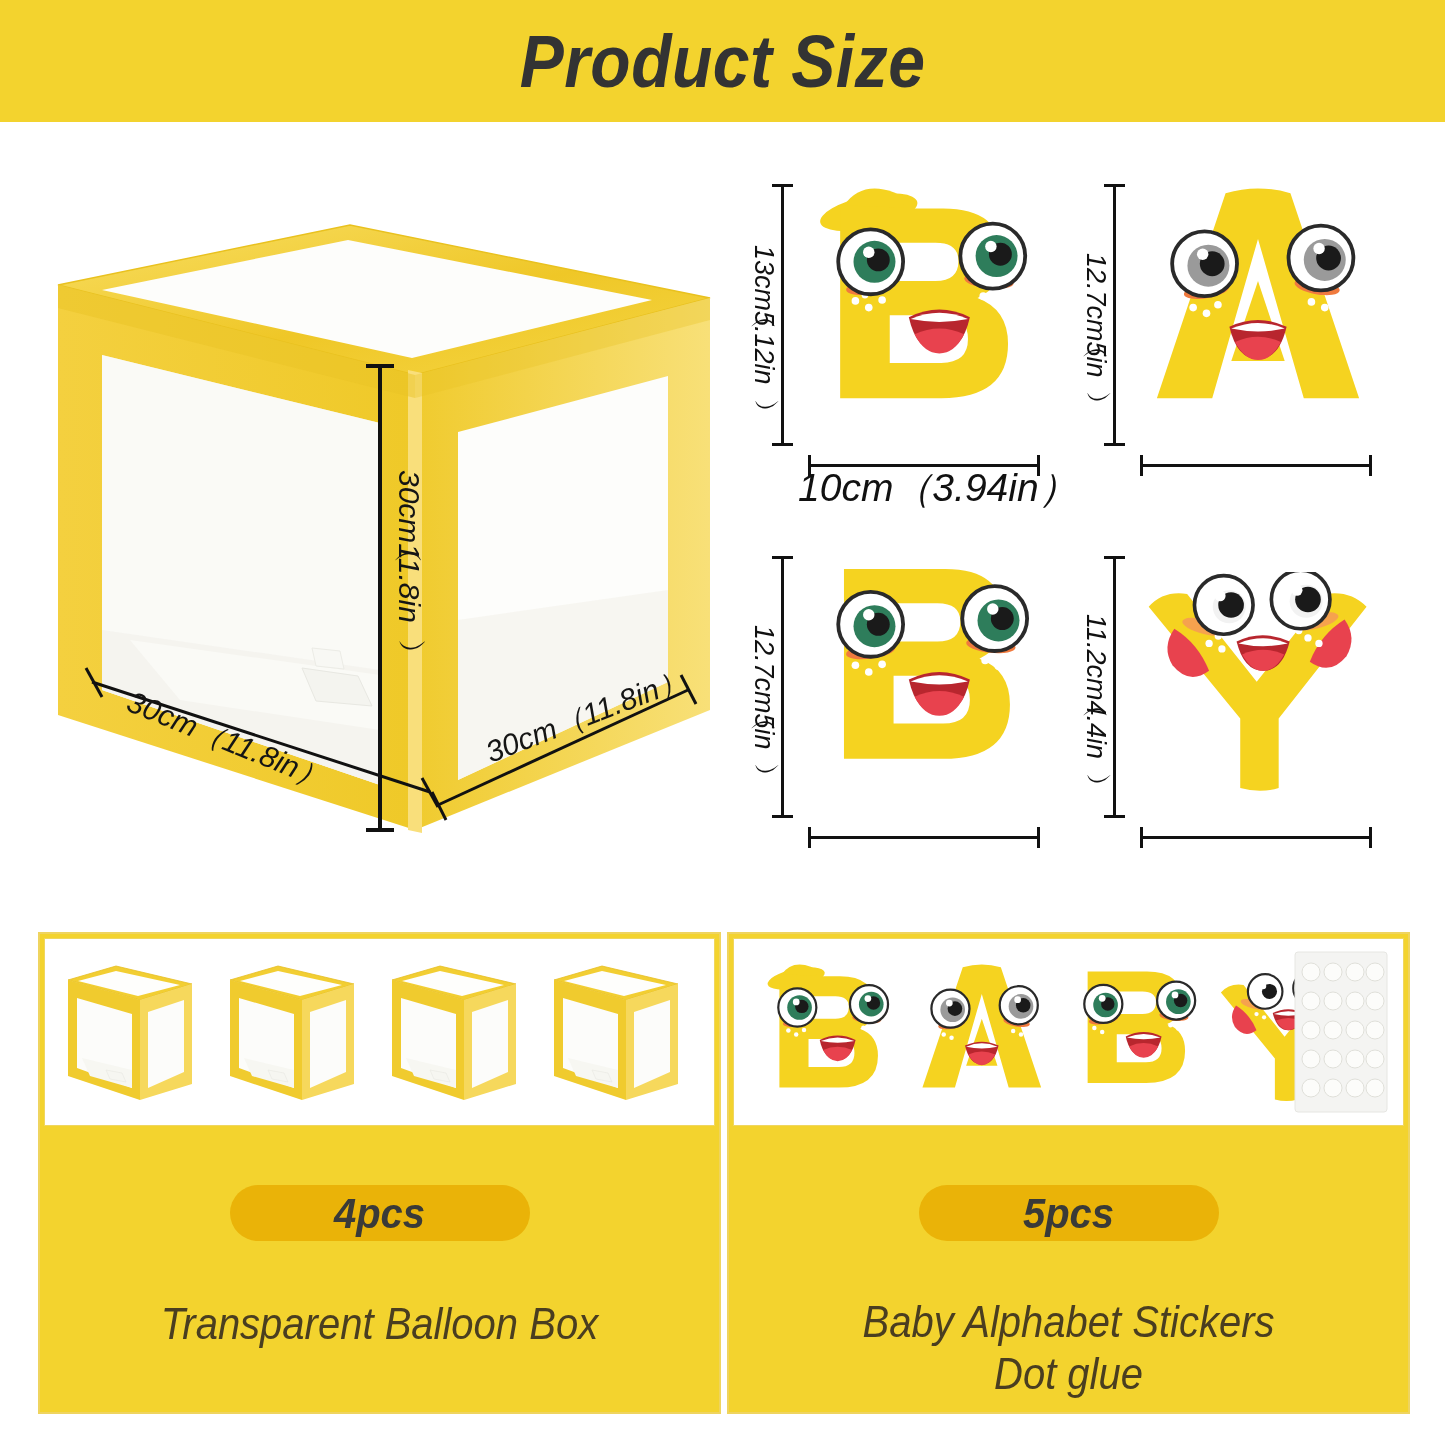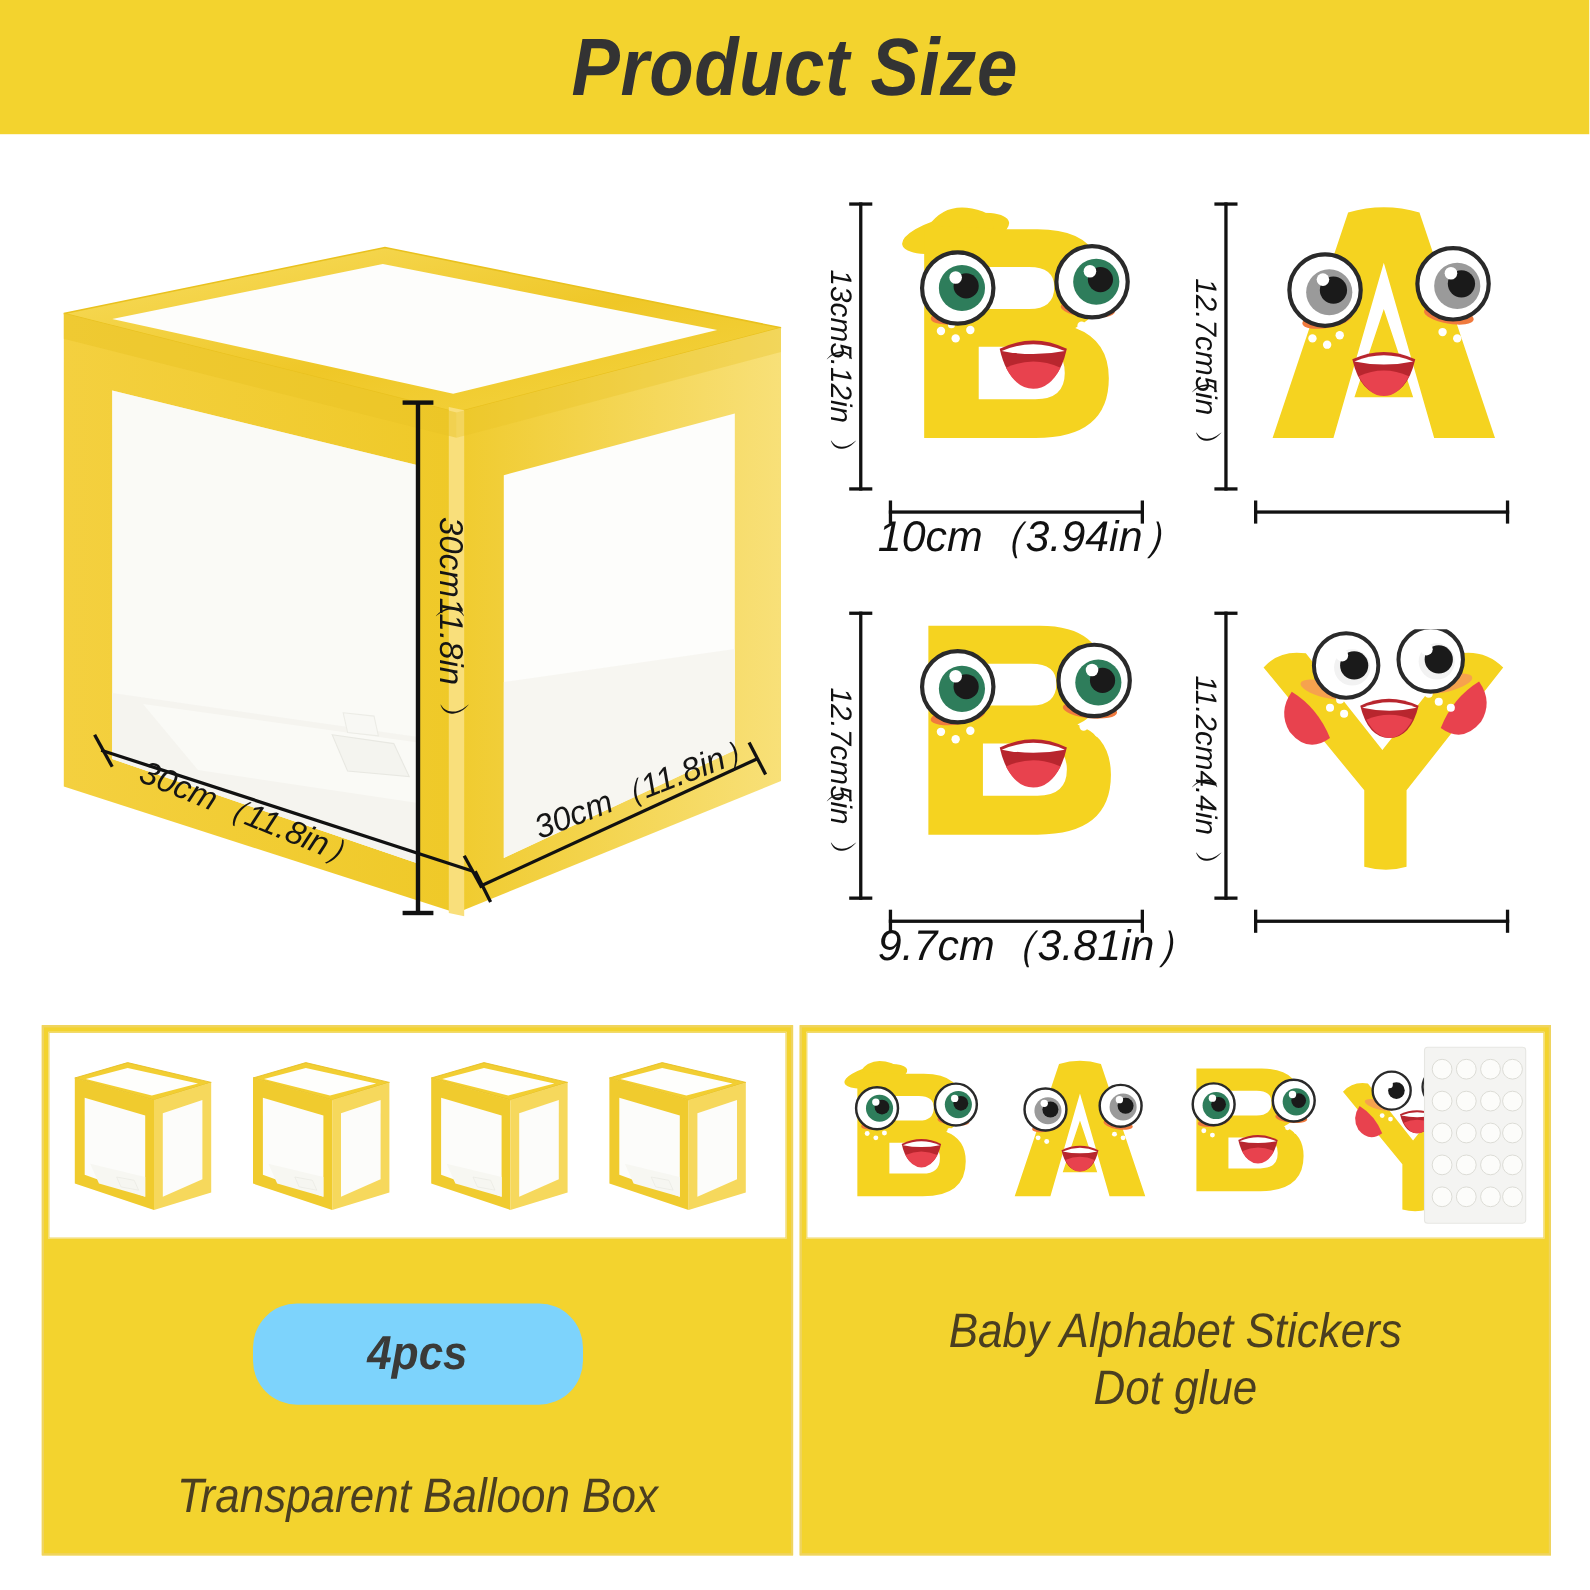--- a/index.html
+++ b/index.html
@@ -90,22 +90,22 @@
   .card-photo {
     position: absolute; left: 4px; top: 4px; right: 4px; height: 188px;
     background: #ffffff; border: 1px solid #F0D65E;
     display: flex; align-items: center; justify-content: center; overflow: hidden;
   }
   .card-body {
     position: absolute; left: 0; top: 196px; right: 0; bottom: 0;
     display: flex; flex-direction: column; align-items: center;
   }
   .pill {
-    margin-top: 55px; background: #7dd3fc; border-radius: 40px;
-    min-width: 300px; height: 92px; display: flex; align-items: center; justify-content: center;
+    margin-top: 55px; background: #eab308; border-radius: 40px;
+    min-width: 300px; height: 56px; display: flex; align-items: center; justify-content: center;
     padding: 0 40px;
   }
   .pill-text { font-size: 40px; font-weight: bold; color: #3A3A38; transform: scaleY(1.08); }
   .card-caption {
     margin-top: 60px; text-align: center; color: #4A3E20;
     font-size: 40px; line-height: 1.18; font-weight: 400; padding: 0 16px;
     transform: scaleY(1.1);
   }
 </style>
 </head>
@@ -283,21 +283,20 @@
           <circle cx="80" cy="82" r="12" fill="#1A1A1A"></circle>
           <circle cx="210" cy="76" r="12" fill="#1A1A1A"></circle>
           <circle cx="70" cy="72" r="6" fill="#fff"></circle>
           <circle cx="200" cy="66" r="6" fill="#fff"></circle>
           <path d="M112,140 q32,-16 64,0 q-8,36 -32,36 q-24,0 -32,-36 Z" fill="#B8262E"></path>
           <path d="M118,158 q26,-12 52,0 q-10,20 -26,20 q-16,0 -26,-20 Z" fill="#E8424E"></path>
           <path d="M114,142 q30,-13 60,0 q-30,6 -60,0 Z" fill="#fff"></path>
         </svg>
       </div>
       <div class="hdim"></div>
-      <div class="hdim-text">9.7cm（3.81in）</div>
     </div>
 
     <div class="letter-cell lc-3">
       <div class="vdim">
         <span class="vdim-text">11.2cm（4.4in）</span>
         <span class="vdim-bar"></span>
       </div>
       <div class="glyph-holder">
         <svg viewBox="0 0 285 260" width="262" height="238" style="margin-top:26px;margin-left:-6px;">
 
@@ -509,18 +508,21 @@
               <circle cx="80" cy="107" r="9"></circle>
             <circle cx="16" cy="136" r="9"></circle>
               <circle cx="38" cy="136" r="9"></circle>
               <circle cx="60" cy="136" r="9"></circle>
               <circle cx="80" cy="136" r="9"></circle>
           </g>
         </g>
       </svg>
     </div>
     <div class="card-body">
+      <div class="pill">
+        <span class="pill-text">5pcs</span>
+      </div>
       <div class="card-caption" style="white-space:pre-line;">Baby Alphabet Stickers
 Dot glue</div>
     </div>
   </div>
 
 </div>
 
 </body></html>

